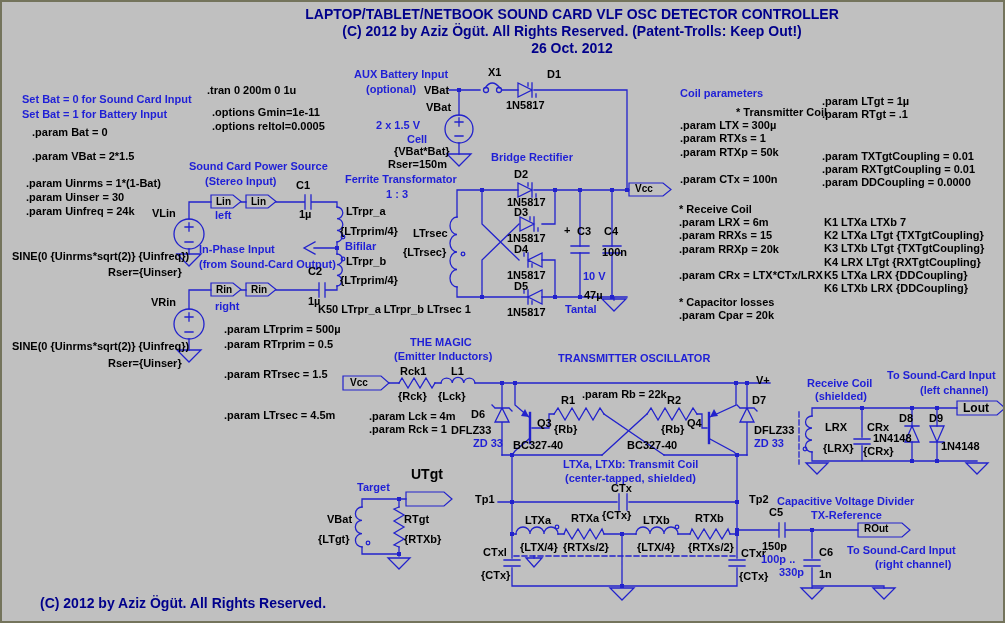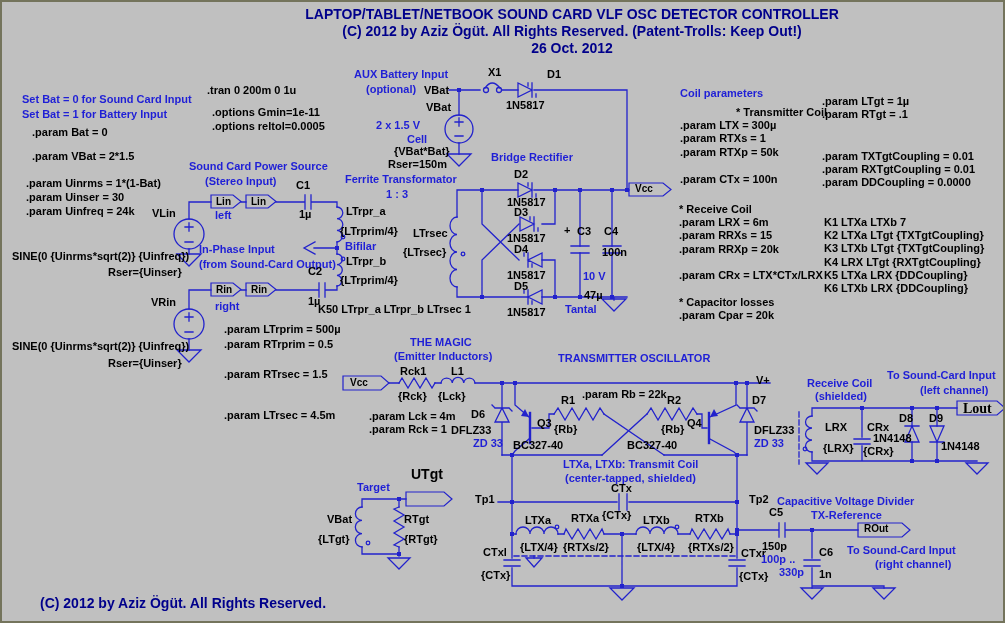--- a/index.html
+++ b/index.html
@@ -288,21 +288,21 @@
       <span class="lbl k" style="left: 693px; top: 511px;">RTXb</span>
       <span class="lbl k" style="left: 686px; top: 540px;">{RTXs/2}</span>
       <span class="lbl k" style="left: 481px; top: 545px;">CTxl</span>
       <span class="lbl k" style="left: 479px; top: 568px;">{CTx}</span>
       <span class="lbl k" style="left: 739px; top: 546px; text-align: right;">CTxr</span>
       <span class="lbl k" style="left: 737px; top: 569px;">{CTx}</span>
       <span class="lbl b" style="left: 355px; top: 480px;">Target</span>
       <span class="lbl k" style="left: 325px; top: 512px;">VBat</span>
       <span class="lbl k" style="left: 316px; top: 532px;">{LTgt}</span>
       <span class="lbl k" style="left: 402px; top: 512px;">RTgt</span>
-      <span class="lbl k" style="left: 402px; top: 532px;">{RTgt}</span>
+      <span class="lbl k" style="left: 402px; top: 532px;">{RTXb}</span>
       <span class="lbl b" style="left: 805px; top: 376px;">Receive Coil</span>
       <span class="lbl b" style="left: 813px; top: 389px;">(shielded)</span>
       <span class="lbl b" style="left: 885px; top: 368px;">To Sound-Card Input</span>
       <span class="lbl b" style="left: 918px; top: 383px;">(left channel)</span>
       <span class="lbl k" style="left: 823px; top: 420px;">LRX</span>
       <span class="lbl k" style="left: 821px; top: 441px;">{LRX}</span>
       <span class="lbl k" style="left: 865px; top: 420px;">CRx</span>
       <span class="lbl k" style="left: 861px; top: 444px;">{CRx}</span>
       <span class="lbl k" style="left: 897px; top: 411px;">D8</span>
       <span class="lbl k" style="left: 871px; top: 431px;">1N4148</span>
@@ -318,16 +318,16 @@
       <span class="lbl k" style="left: 817px; top: 567px;">1n</span>
       <span class="lbl b" style="left: 845px; top: 543px;">To Sound-Card Input</span>
       <span class="lbl b" style="left: 873px; top: 557px;">(right channel)</span>
       <span class="lbl k" style="left: 214px; top: 195px; font-size: 10px;">Lin</span>
       <span class="lbl k" style="left: 249px; top: 195px; font-size: 10px;">Lin</span>
       <span class="lbl k" style="left: 214px; top: 283px; font-size: 10px;">Rin</span>
       <span class="lbl k" style="left: 249px; top: 283px; font-size: 10px;">Rin</span>
       <span class="lbl k" style="left: 633px; top: 182px; font-size: 10px;">Vcc</span>
       <span class="lbl k" style="left: 348px; top: 376px; font-size: 10px;">Vcc</span>
       <span class="lbl k" style="left: 409px; top: 465px; font-size: 14px;">UTgt</span>
-      <span class="lbl k" style="left: 961px; top: 400px; font-size: 14px; font-family: Liberation Serif, serif;">Lout</span>
+      <span class="lbl k" style="left: 961px; top: 400px; font-size: 12px;">Lout</span>
       <span class="lbl k" style="left: 862px; top: 522px; font-size: 10px;">ROut</span>
     </div>
 </div>
 
 </body></html>

